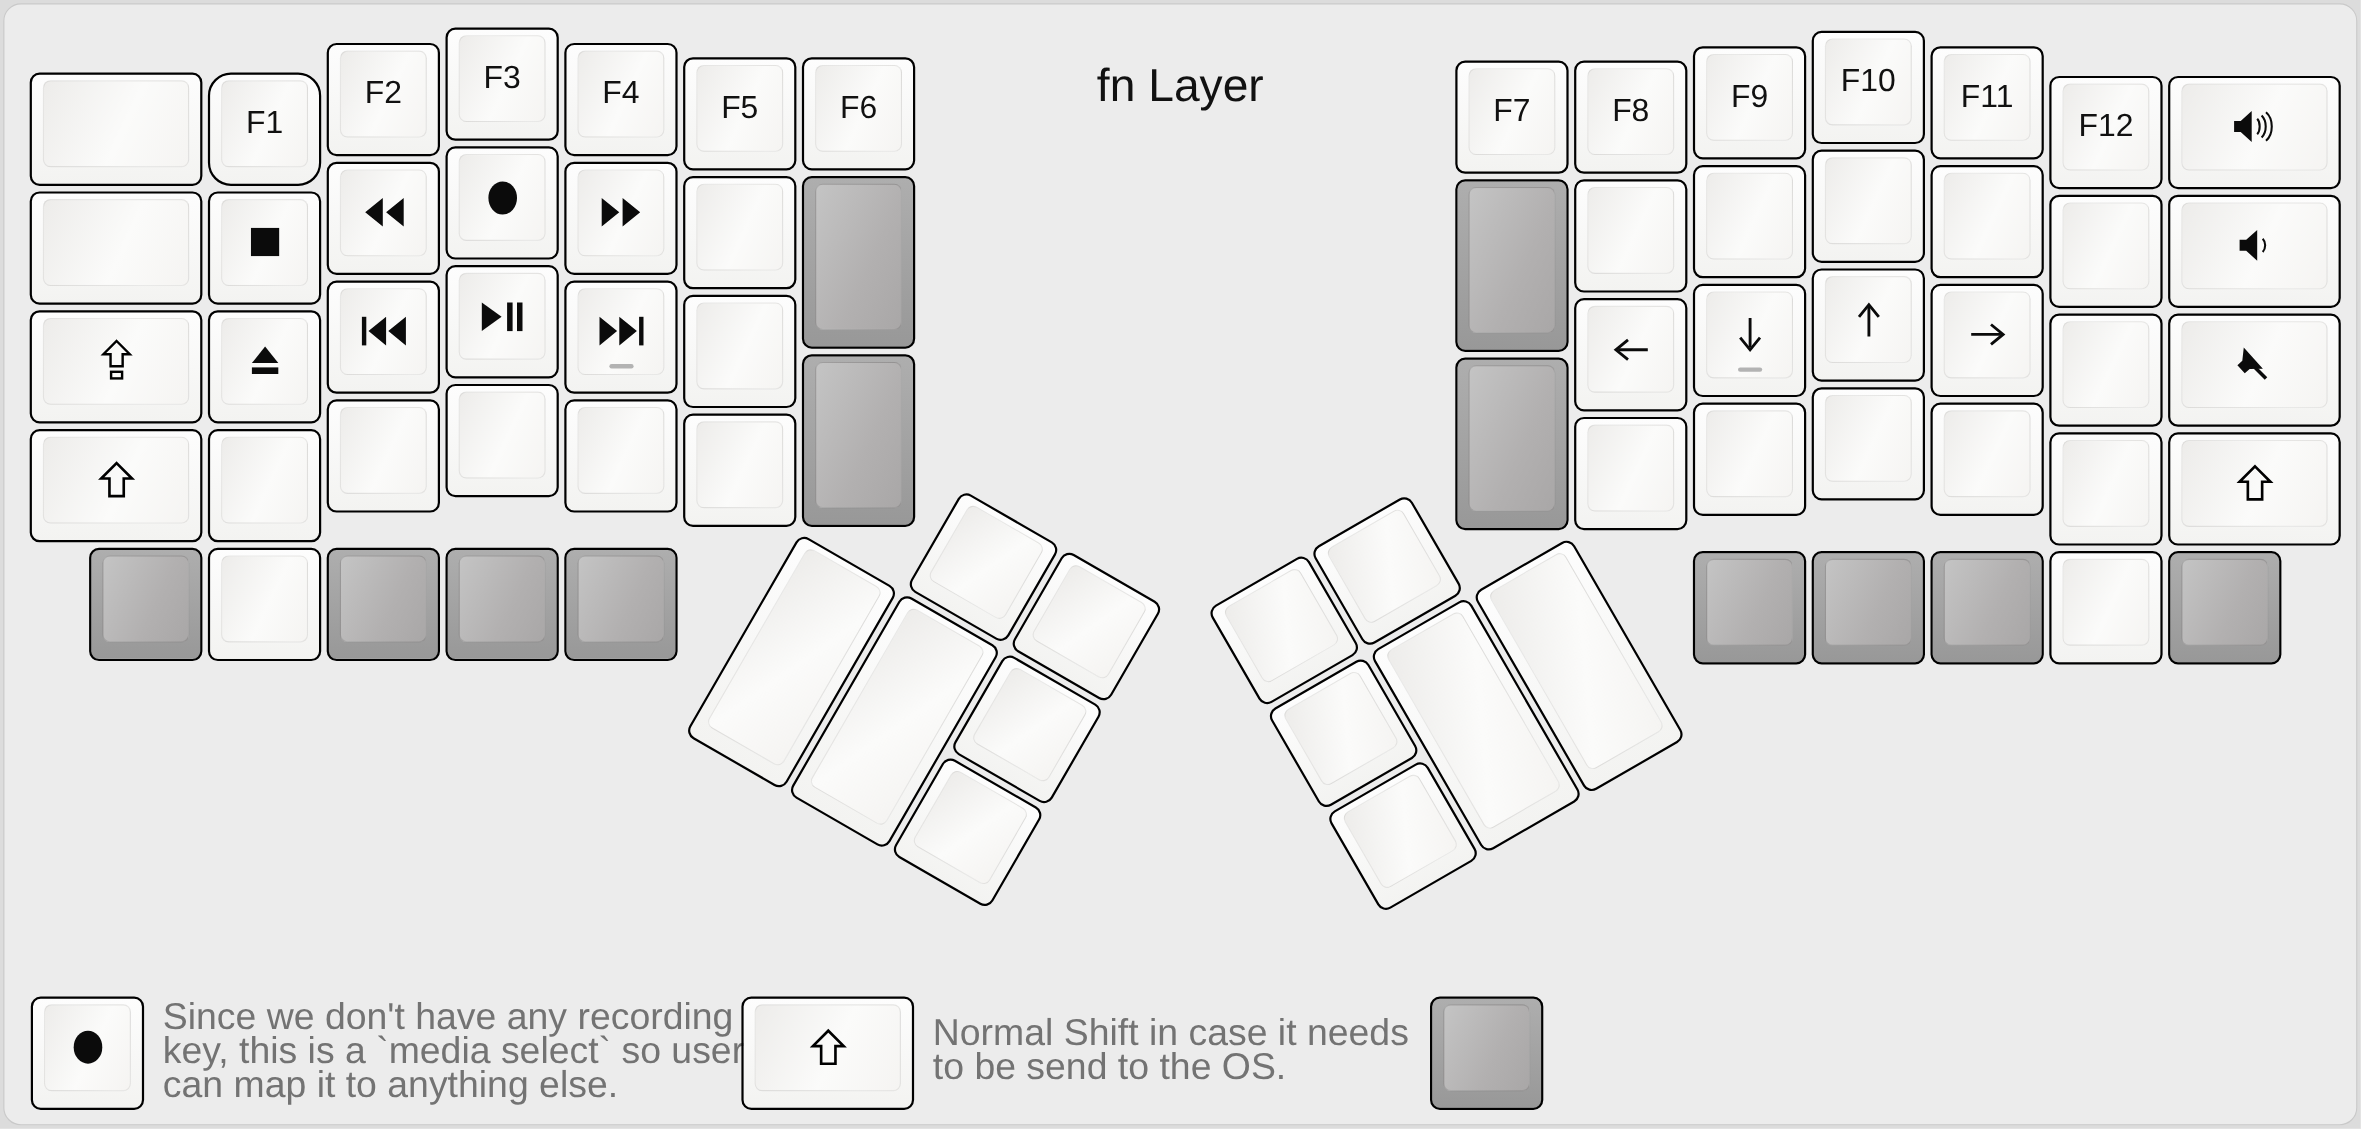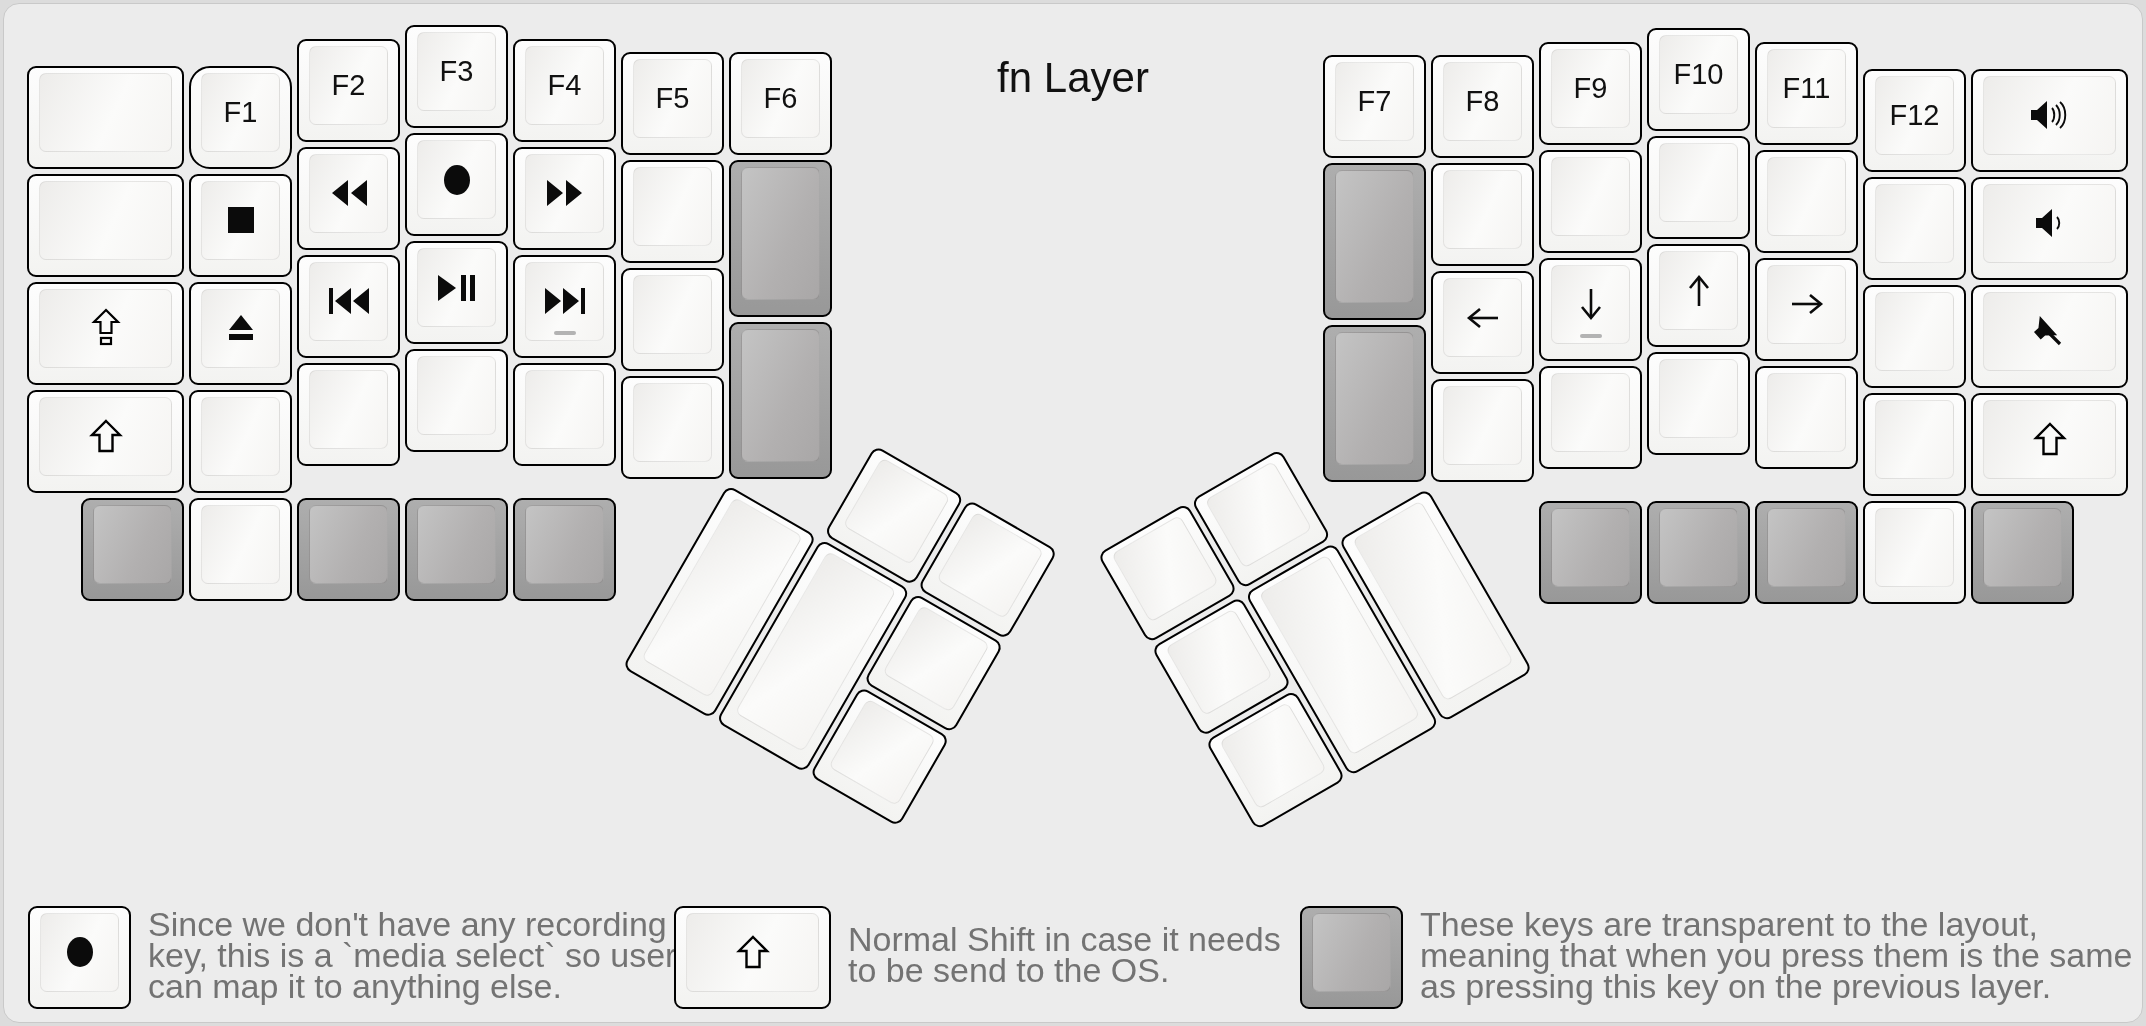--- a/index.html
+++ b/index.html
@@ -461,18 +461,15 @@
             </span>
           </div>
         </div>
         <div class="legend-text">Normal Shift in case it needs
 to be send to the OS.</div>
       </div>
       <div class="legend-item" style="left: 1294px;">
         <div class="key gray" style="left: 2px; top: 2px; width: 103px; height: 103px;">
           <div class="cap"></div>
         </div>
-        <div class="legend-text">These keys are transparent to the layout,
-meaning that when you press them is the same
-as pressing this key on the previous layer.</div>
       </div>
     </div>
 </div>
 
 </body></html>

